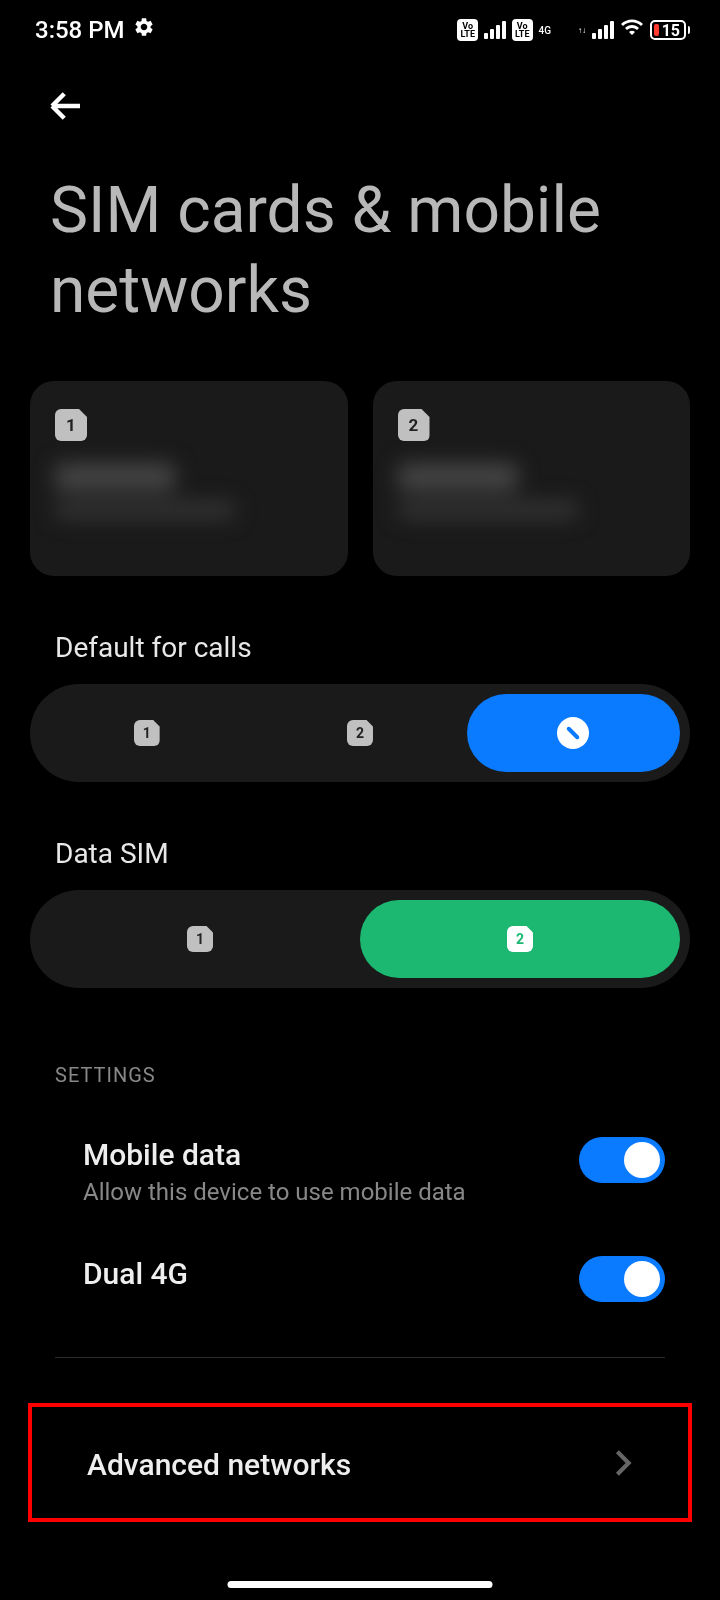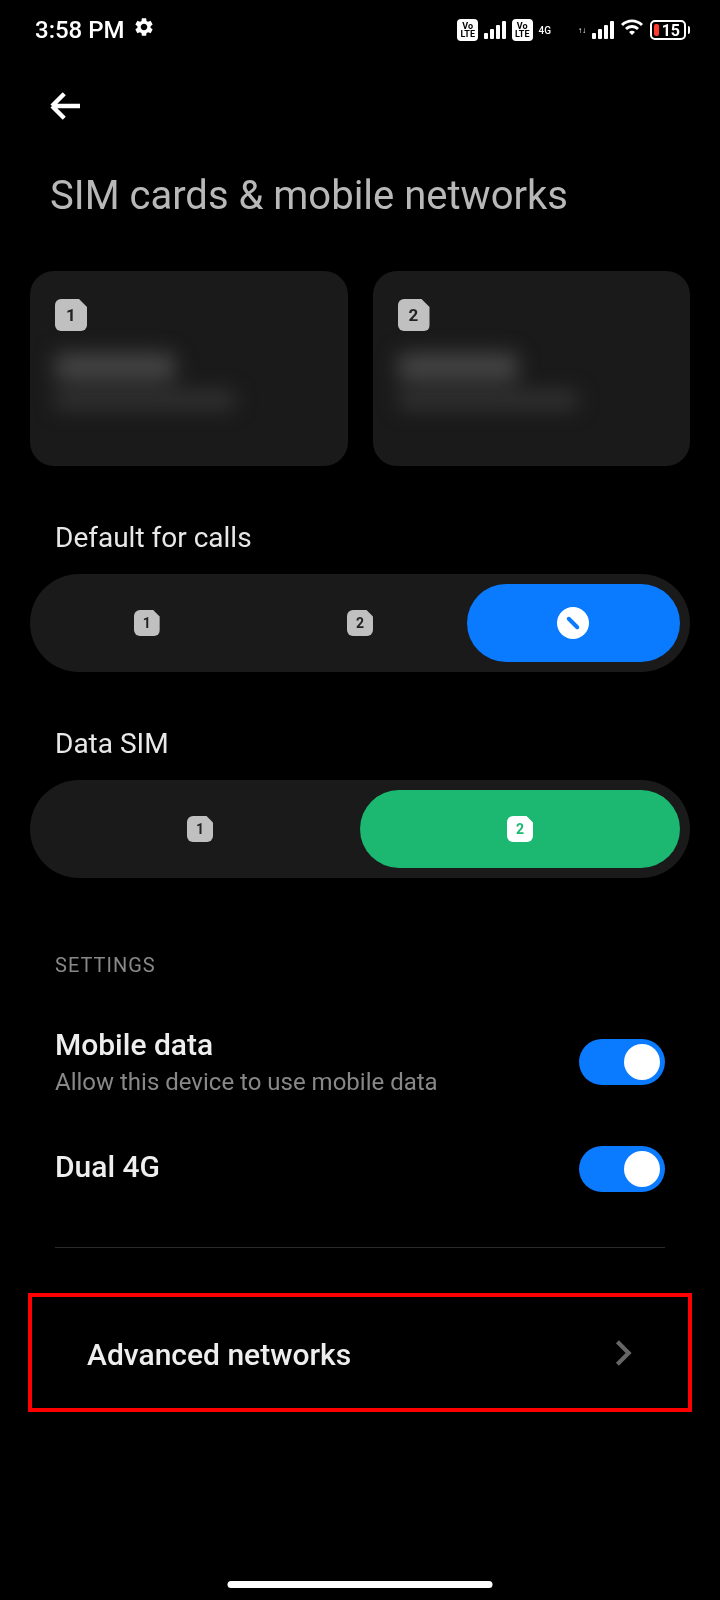--- a/index.html
+++ b/index.html
@@ -113,21 +113,21 @@
       padding: 25px 45px 10px;
     }
     .back-button svg {
       width: 42px;
       height: 42px;
       stroke: #fff;
       stroke-width: 2.5;
       fill: none;
     }
     .page-title {
-      font-size: 40px;
+      font-size: 64px;
       font-weight: 400;
       color: #b8b8b8;
       padding: 30px 50px 50px;
       line-height: 1.25;
     }
     .sim-cards {
       display: flex;
       gap: 25px;
       padding: 0 30px;
     }
@@ -228,22 +228,23 @@
     }
     .settings-header {
       font-size: 20px;
       color: #888;
       letter-spacing: 1px;
       padding: 75px 55px 25px;
     }
     .setting-row {
       display: flex;
       justify-content: space-between;
-      align-items: center;
+      align-items: flex-start;
       padding: 25px 55px;
+      margin-left: 28px;
     }
     .setting-text {
       flex: 1;
     }
     .setting-title {
       font-size: 30px;
       font-weight: 500;
       color: #eee;
       margin-bottom: 6px;
     }

